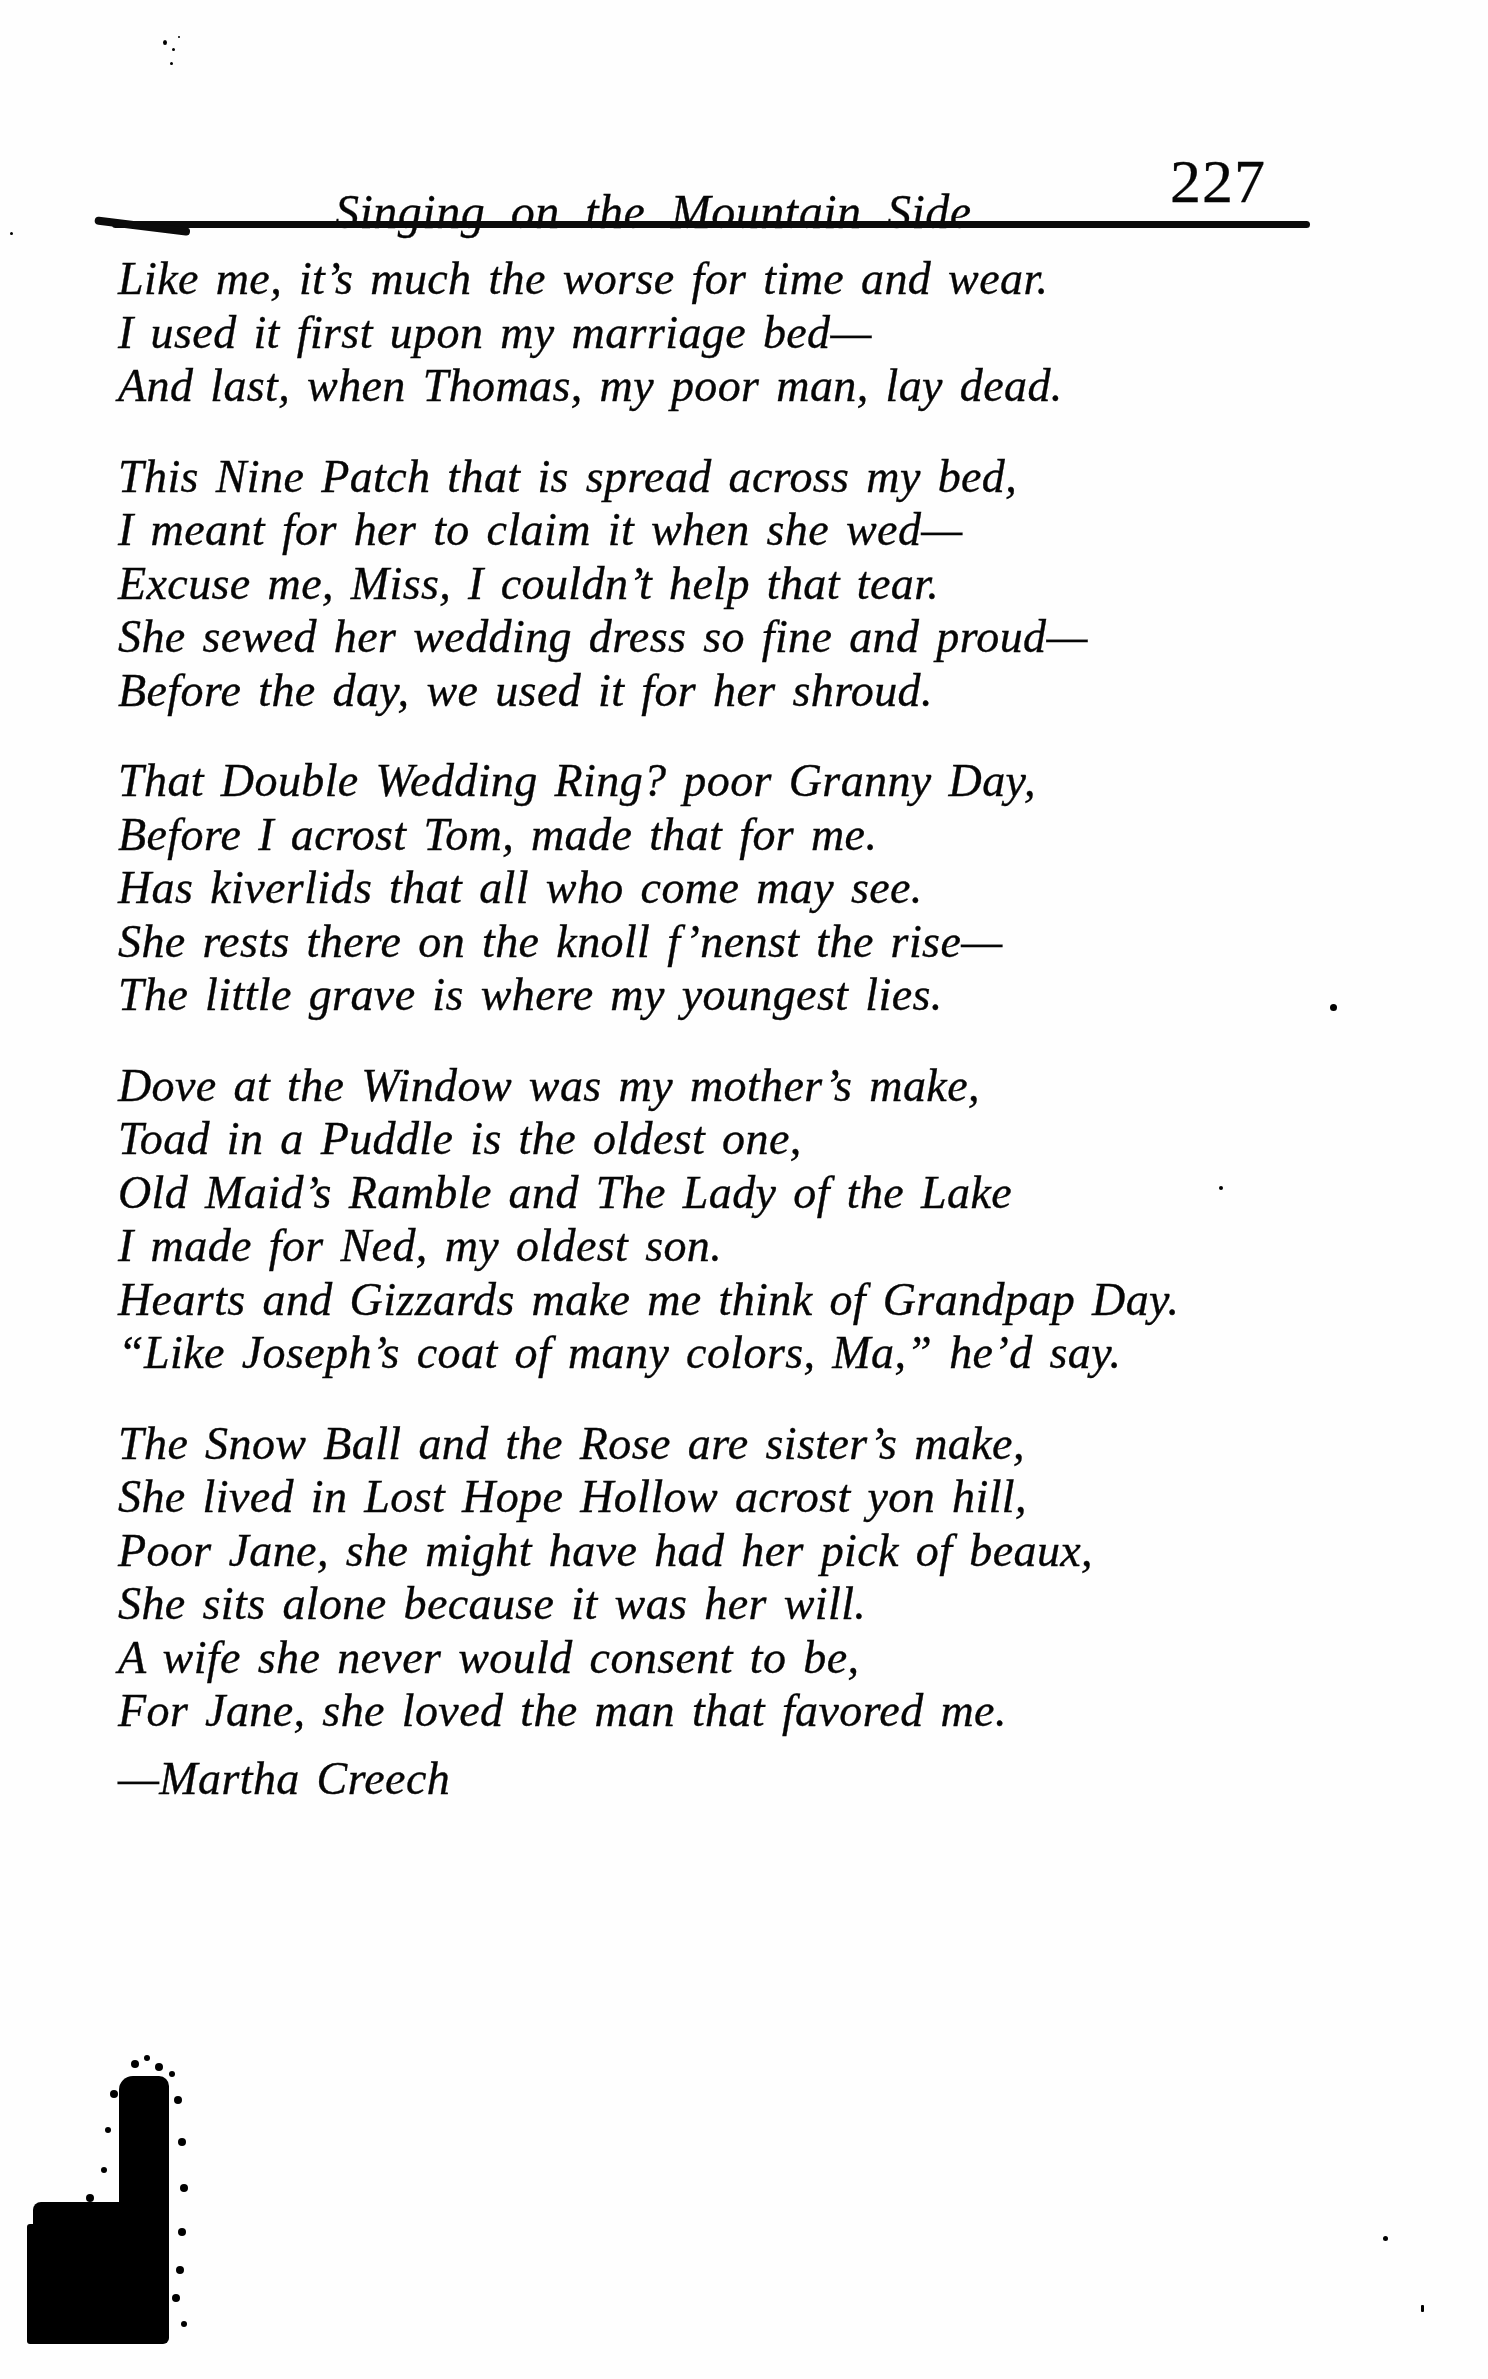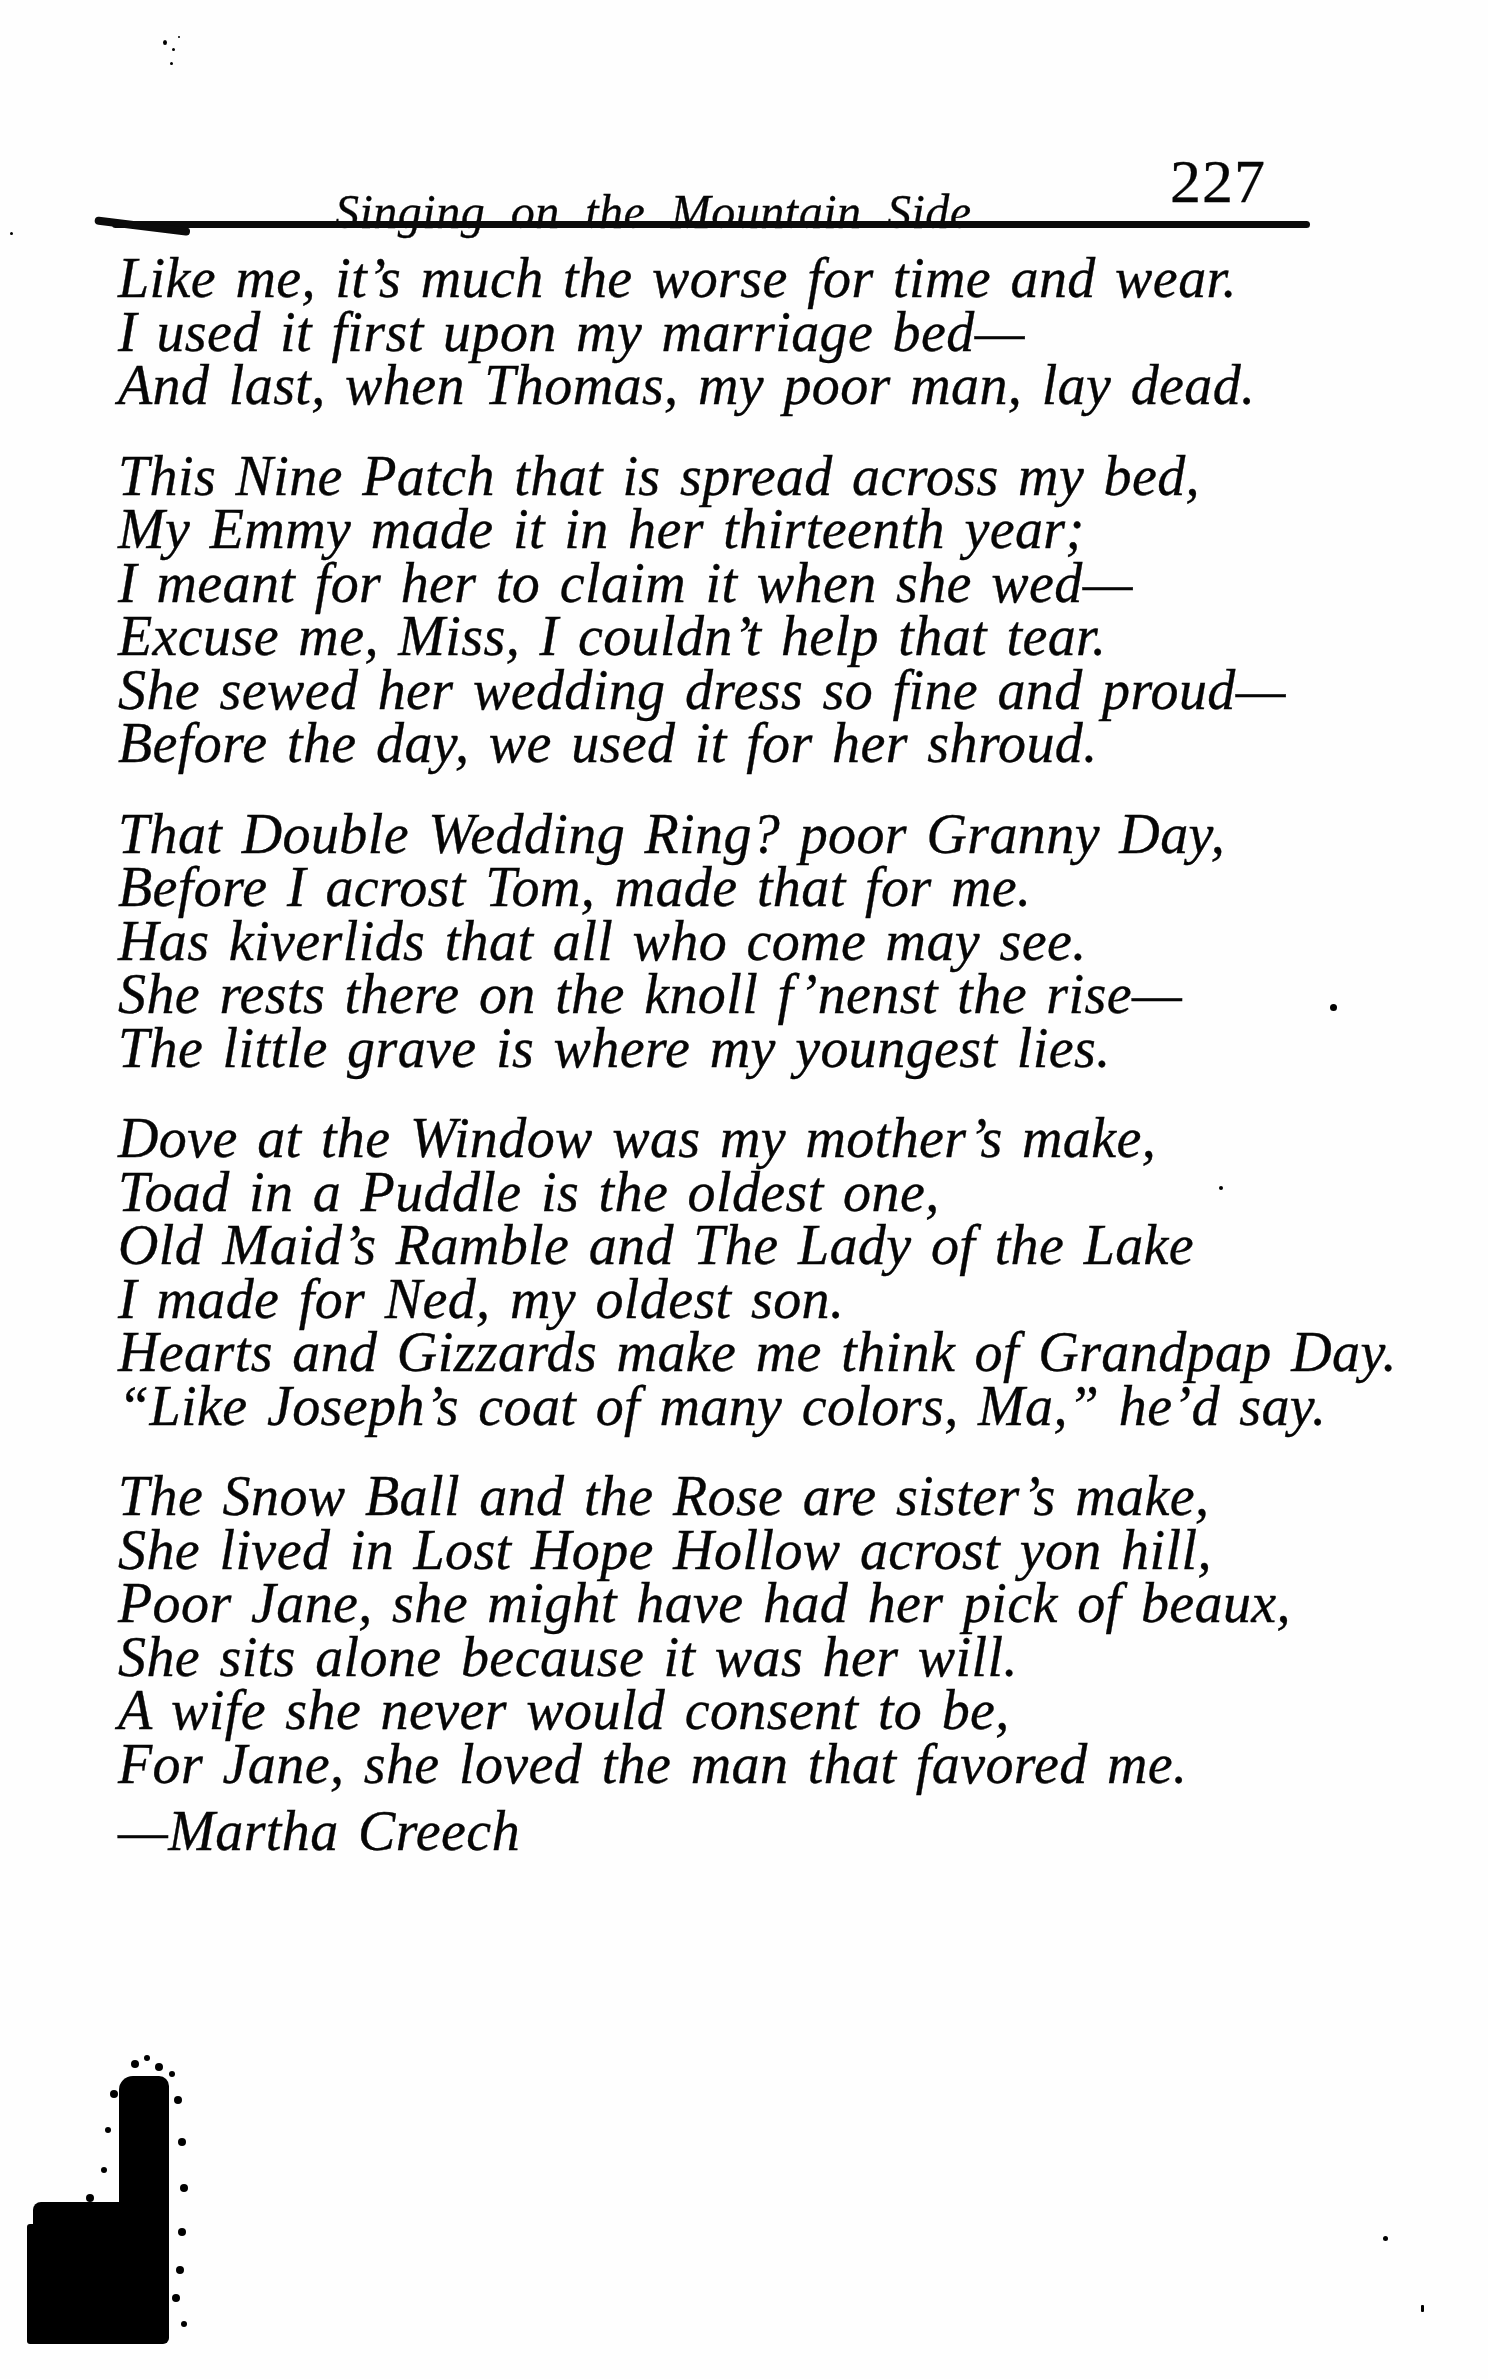--- a/index.html
+++ b/index.html
@@ -64,21 +64,21 @@
     transform-origin: right center;
   }
 
   
   .poem {
     position: absolute;
     left: 118px;
     top: 252px;
     width: 1152px;
     font-style: italic;
-    font-size: 56px;
+    font-size: 46px;
     -webkit-text-stroke: 0.35px #060606;
   }
   .stanza { margin: 0 0 37px 0; }
   .stanza:last-child { margin-bottom: 0; font-style: italic; }
   .poem-line {
     line-height: 53.5px;
     white-space: nowrap;
     letter-spacing: 0.4px;
     word-spacing: 5px;
   }
@@ -165,21 +165,20 @@
   <div class="poem">
 
     <div class="stanza">
       <div class="poem-line">Like me, it’s much the worse for time and wear.</div>
       <div class="poem-line">I used it first upon my marriage bed—</div>
       <div class="poem-line">And last, when Thomas, my poor man, lay dead.</div>
     </div>
 
     <div class="stanza">
       <div class="poem-line">This Nine Patch that is spread across my bed,</div>
-      <div class="poem-line">My Emmy made it in her thirteenth year;</div>
       <div class="poem-line">I meant for her to claim it when she wed—</div>
       <div class="poem-line">Excuse me, Miss, I couldn’t help that tear.</div>
       <div class="poem-line">She sewed her wedding dress so fine and proud—</div>
       <div class="poem-line">Before the day, we used it for her shroud.</div>
     </div>
 
     <div class="stanza">
       <div class="poem-line">That Double Wedding Ring? poor Granny Day,</div>
       <div class="poem-line">Before I acrost Tom, made that for me.</div>
       <div class="poem-line">Has kiverlids that all who come may see.</div>

